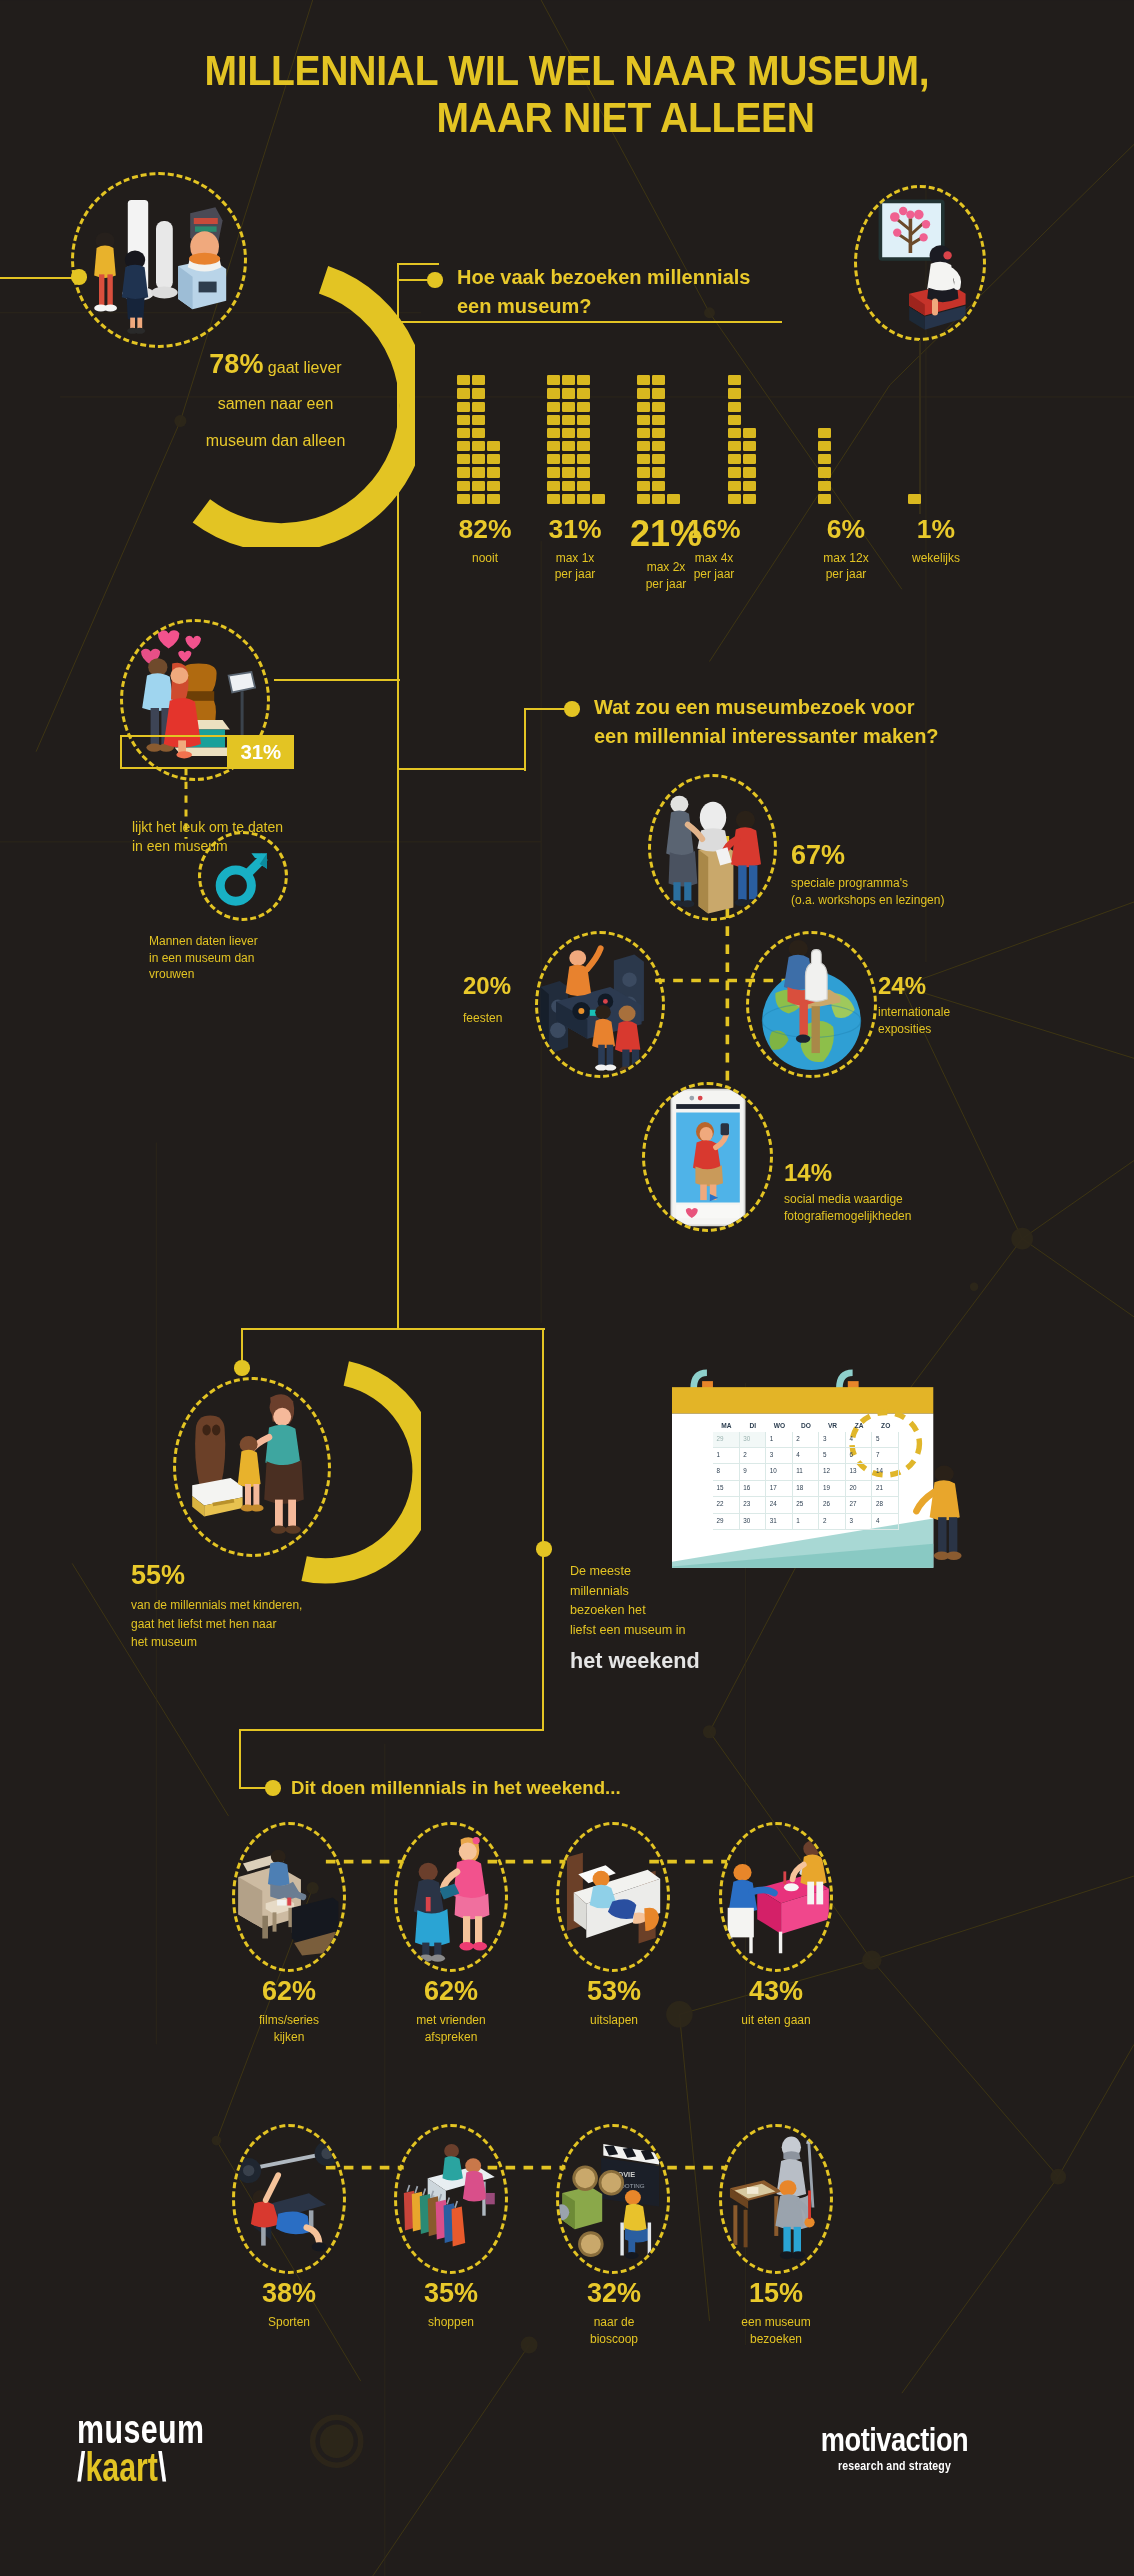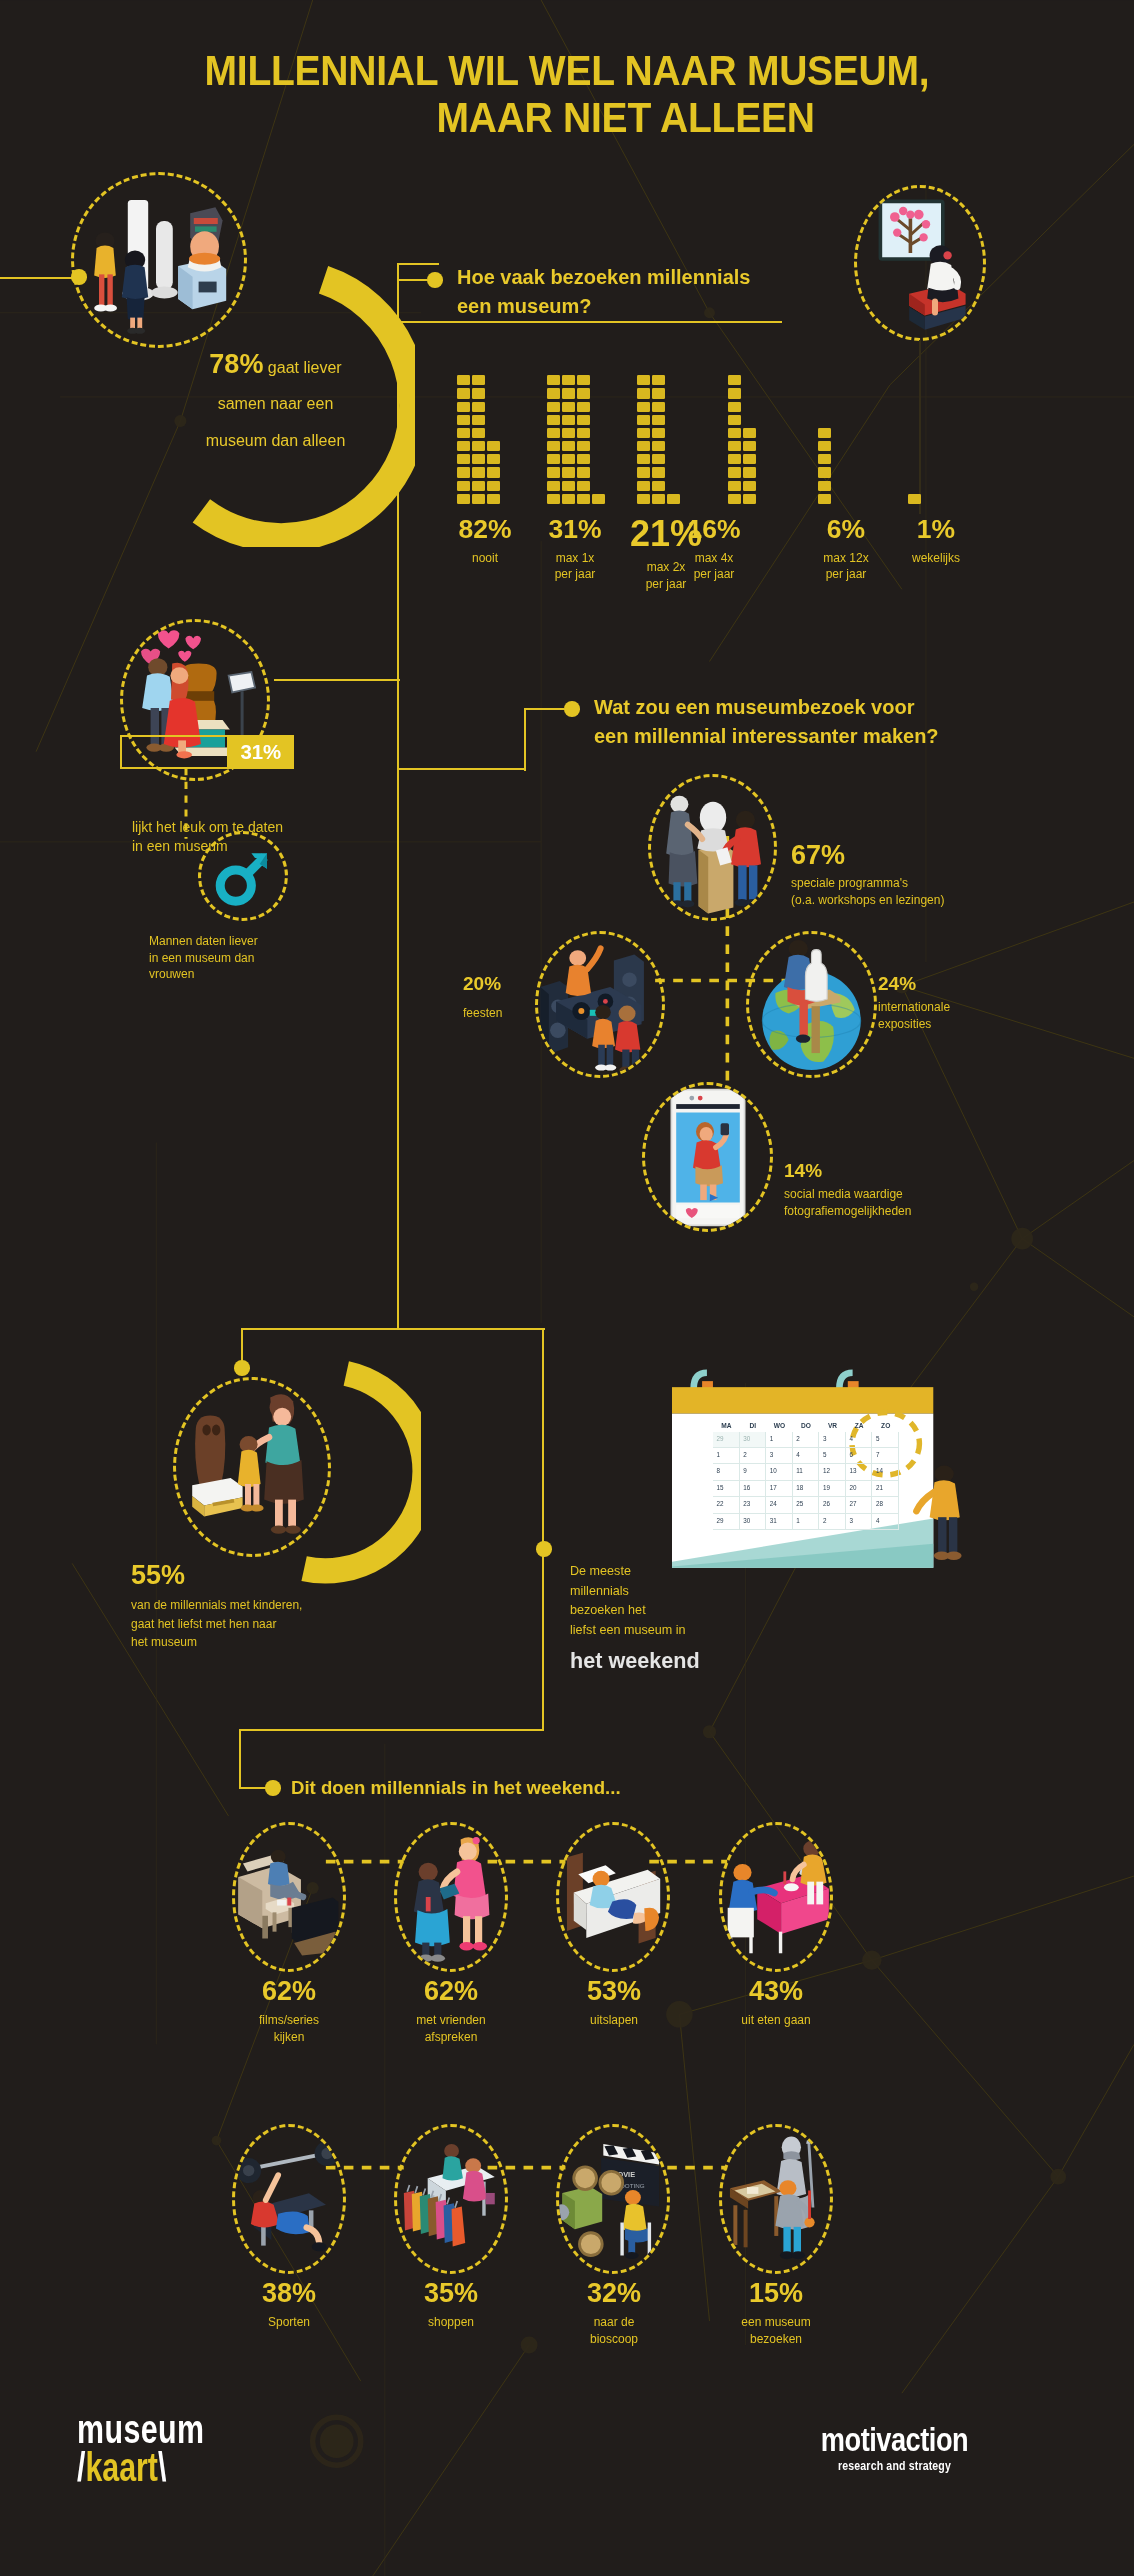--- a/index.html
+++ b/index.html
@@ -19,21 +19,21 @@
     left:0; top:47px; width:1134px; text-align:center;
     font-size:42px; font-weight:bold; line-height:1.13;
     letter-spacing:-0.3px; color:#e3c423;
     transform:scaleX(0.93); transform-origin:center top;
   }
   .title .l2 { display:block; padding-left:126px; }
 
   
   .qtitle { font-size:20px; font-weight:bold; line-height:1.45; color:#e9c92b; }
   .big   { font-size:27px; font-weight:bold; color:#e9c92b; line-height:1; }
-  .big-sm{ font-size:19px; font-weight:bold; color:#e9c92b; line-height:1; }
+  .big-sm{ font-size:24px; font-weight:bold; color:#e9c92b; line-height:1; }
   .sub   { font-size:14px; line-height:1.35; color:#e3c423; }
   .sub17 { font-size:12px; line-height:1.38; color:#e3c423; }
   .hero78 { font-size:27px; font-weight:bold; color:#e9c92b; }
   .hero78 span.rest { font-size:16px; font-weight:normal; }
 
   
   .dot { position:absolute; width:15.6px; height:15.6px; border-radius:50%; background:#e3c423; }
   .hline { position:absolute; height:2.4px; background:#e3c423; }
   .vline { position:absolute; width:2.4px; background:#e3c423; }
 

